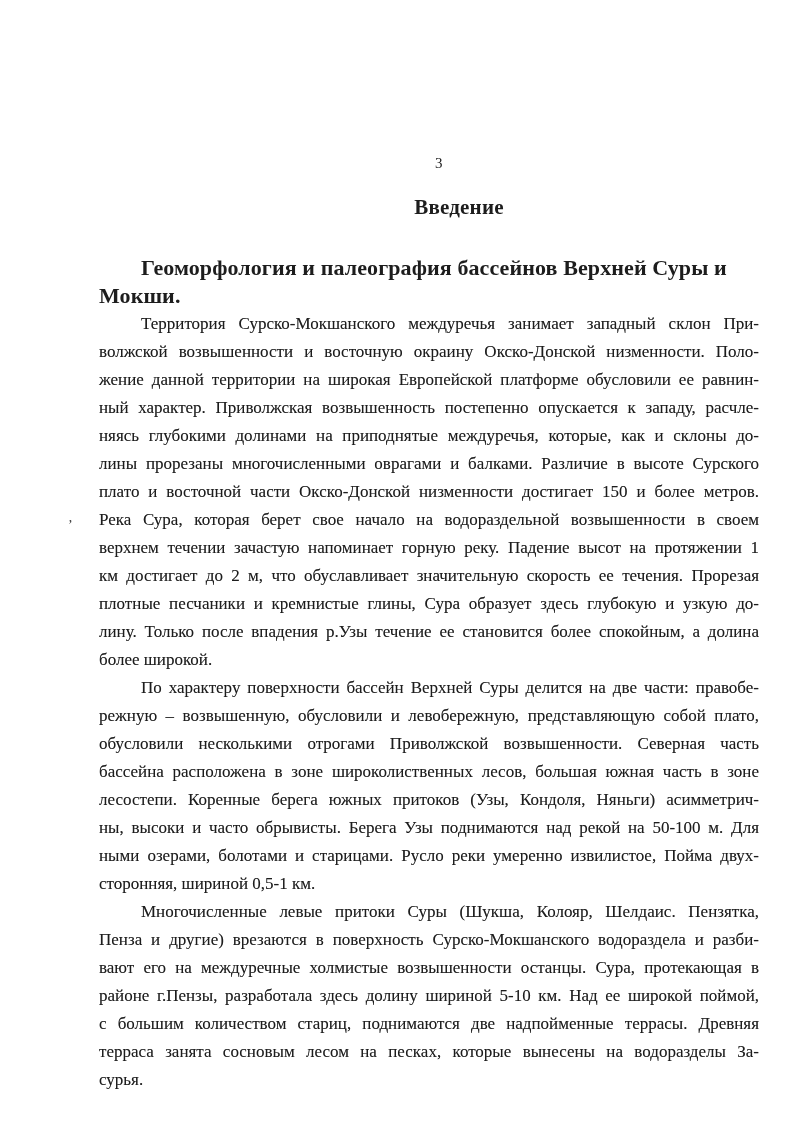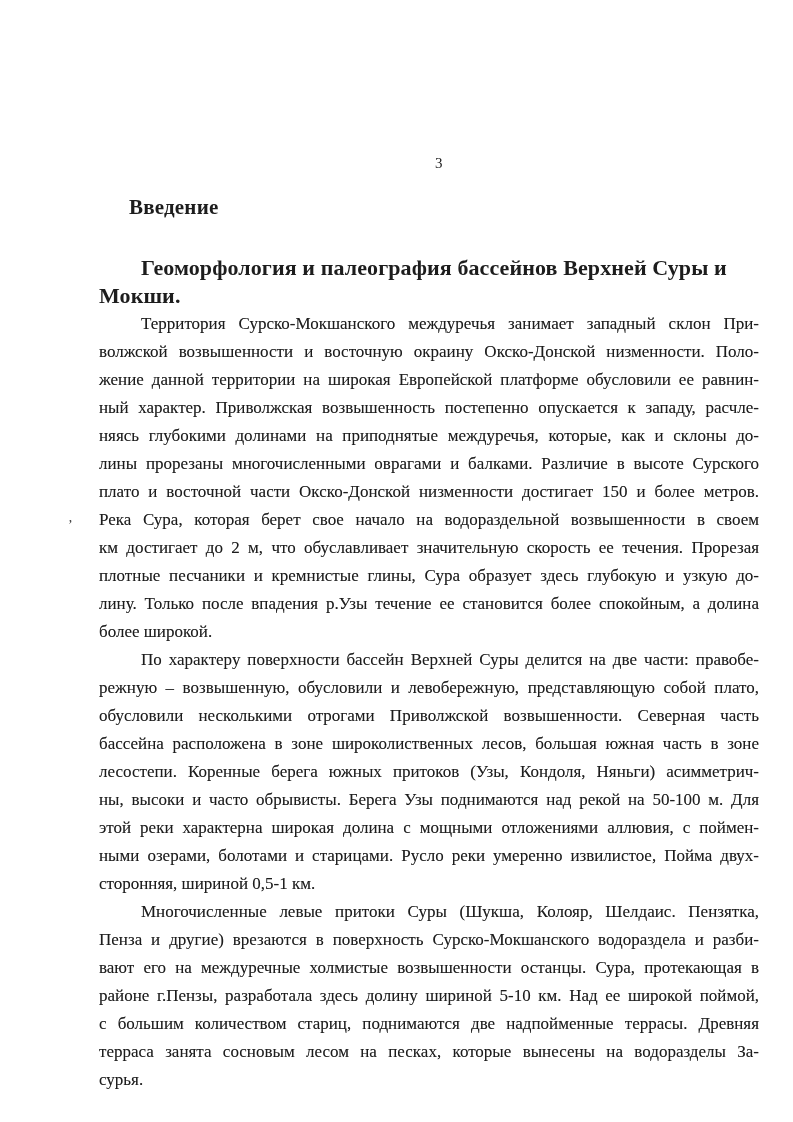--- a/index.html
+++ b/index.html
@@ -32,20 +32,21 @@
     margin-top: 153px;
     text-align: center;
     position: relative;
     left: 10px;
     font-size: 15px;
     line-height: 20px;
     letter-spacing: 0.5px;
   }
   .doc-title {
     margin: 20px 0 0 0;
+    text-align: center;
     position: relative;
     left: 30px;
     font-size: 21px;
     font-weight: bold;
     line-height: 28px;
     letter-spacing: 0.2px;
   }
   .section-heading {
     margin: 33px 0 0 0;
     font-size: 22px;
@@ -89,33 +90,33 @@
     <div class="paragraphs" id="paragraphs">
         <div class="para">
           <div class="line first">Территория Сурско-Мокшанского междуречья занимает западный склон При-</div>
           <div class="line">волжской возвышенности и восточную окраину Окско-Донской низменности. Поло-</div>
           <div class="line">жение данной территории на широкая Европейской платформе обусловили ее равнин-</div>
           <div class="line">ный характер. Приволжская возвышенность постепенно опускается к западу, расчле-</div>
           <div class="line">няясь глубокими долинами на приподнятые междуречья, которые, как и склоны до-</div>
           <div class="line">лины прорезаны многочисленными оврагами и балками. Различие в высоте Сурского</div>
           <div class="line">плато и восточной части Окско-Донской низменности достигает 150 и более метров.</div>
           <div class="line">Река Сура, которая берет свое начало на водораздельной возвышенности в своем</div>
+          <div class="line">верхнем течении зачастую напоминает горную реку. Падение высот на протяжении 1</div>
           <div class="line">км достигает до 2 м, что обуславливает значительную скорость ее течения. Прорезая</div>
           <div class="line">плотные песчаники и кремнистые глины, Сура образует здесь глубокую и узкую до-</div>
           <div class="line">лину. Только после впадения р.Узы течение ее становится более спокойным, а долина</div>
           <div class="line last">более широкой.</div>
         </div>
         <div class="para">
           <div class="line first">По характеру поверхности бассейн Верхней Суры делится на две части: правобе-</div>
           <div class="line">режную – возвышенную, обусловили и левобережную, представляющую собой плато,</div>
           <div class="line">обусловили несколькими отрогами Приволжской возвышенности. Северная часть</div>
           <div class="line">бассейна расположена в зоне широколиственных лесов, большая южная часть в зоне</div>
           <div class="line">лесостепи. Коренные берега южных притоков (Узы, Кондоля, Няньги) асимметрич-</div>
           <div class="line">ны, высоки и часто обрывисты. Берега Узы поднимаются над рекой на 50-100 м. Для</div>
-          <div class="line">этой реки характерна широкая долина с мощными отложениями аллювия, с поймен-</div>
           <div class="line">ными озерами, болотами и старицами. Русло реки умеренно извилистое, Пойма двух-</div>
           <div class="line last">сторонняя, шириной 0,5-1 км.</div>
         </div>
         <div class="para">
           <div class="line first">Многочисленные левые притоки Суры (Шукша, Колояр, Шелдаис. Пензятка,</div>
           <div class="line">Пенза и другие) врезаются в поверхность Сурско-Мокшанского водораздела и разби-</div>
           <div class="line">вают его на междуречные холмистые возвышенности останцы. Сура, протекающая в</div>
           <div class="line">районе г.Пензы, разработала здесь долину шириной 5-10 км. Над ее широкой поймой,</div>
           <div class="line">с большим количеством стариц, поднимаются две надпойменные террасы. Древняя</div>
           <div class="line">терраса занята сосновым лесом на песках, которые вынесены на водоразделы За-</div>

